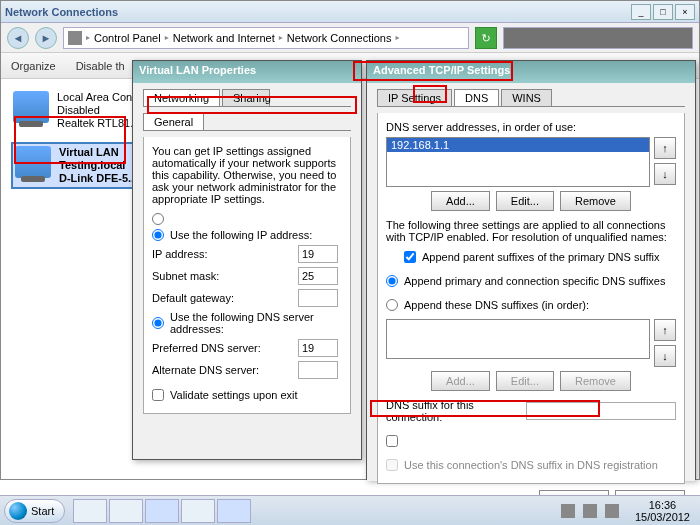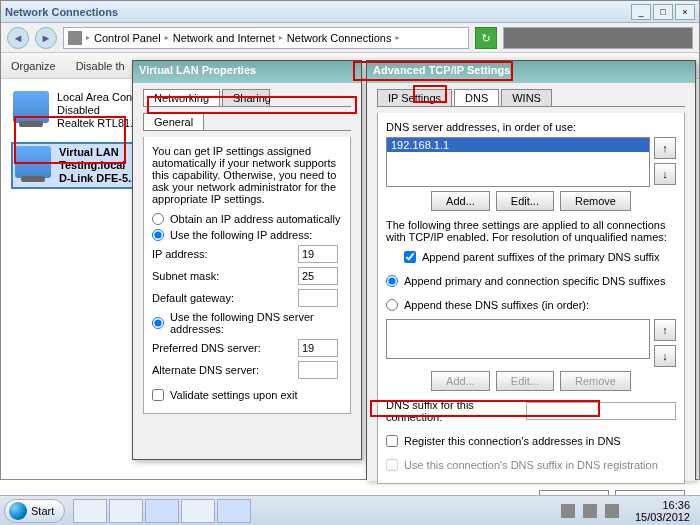--- a/index.html
+++ b/index.html
@@ -55,21 +55,21 @@
 
 
 .taskbar { position: absolute; bottom: 0; left: 0; right: 0; height: 30px; background: linear-gradient(#e0e8f0,#c8d8e8); border-top: 1px solid #aac; display: flex; align-items: center; padding: 0 4px; }
 .start { height: 24px; padding: 0 10px 0 4px; display: flex; align-items: center; gap: 4px; border-radius: 12px; background: linear-gradient(#fff,#cde); border: 1px solid #aac; }
 .start-orb { width: 18px; height: 18px; border-radius: 9px; background: radial-gradient(circle at 30% 30%, #8cf, #08c 60%, #046); }
 .task-icons { display: flex; gap: 2px; margin-left: 8px; }
 .task-icon { width: 34px; height: 24px; border: 1px solid #aac; background: #e8f0f8; }
 .task-icon.active { background: #cfe0ff; }
 .tray { margin-left: auto; display: flex; align-items: center; gap: 8px; padding-right: 6px; }
 .tray-icon { width: 14px; height: 14px; background: #888; }
-.clock { text-align: right; line-height: 12px; margin-left: 8px; }
+.clock { text-align: center; line-height: 12px; margin-left: 8px; }
 </style>
 </head>
 <body>
 
 <div class="main-window">
   <div class="titlebar">
     <span class="titlebar-title">Network Connections</span>
     <div class="titlebar-btns">
       <div class="tb-btn">_</div>
       <div class="tb-btn">□</div>
@@ -125,21 +125,20 @@
     </div>
 
     <div style="margin-top:6px;">
       <div class="tabs tab-strip-bg">
           <div class="tab active">General</div>
         </div>
       <div class="group" style="border-top:none;">
         <div style="margin-bottom:8px;">You can get IP settings assigned automatically if your network supports this capability. Otherwise, you need to ask your network administrator for the appropriate IP settings.</div>
         <div class="form-row">
             <input type="radio" class="radio" style="">
-            <span>Obtain an IP address automatically</span>
           </div>
         <div class="form-row">
             <input type="radio" class="radio" checked="" style="">
             <span>Use the following IP address:</span>
           </div>
         <div class="form-row">
             <span class="form-label">IP address:</span>
             <input class="form-input" style="width: 40px;" value="19">
           </div>
         <div class="form-row">
@@ -219,21 +218,20 @@
         <button class="btn disabled">Add...</button>
         <button class="btn disabled">Edit...</button>
         <button class="btn disabled">Remove</button>
       </div>
       <div class="form-row">
           <span>DNS suffix for this connection:</span>
           <input class="form-input" style="flex: 1 1 0%;">
         </div>
       <div class="form-row">
           <input type="checkbox" class="check" style="">
-          <span>Register this connection's addresses in DNS</span>
         </div>
       <div class="form-row" style="color:#888;">
           <input type="checkbox" class="check" disabled="" style="">
           <span>Use this connection's DNS suffix in DNS registration</span>
         </div>
     </div>
     <div style="display:flex; justify-content:flex-end; gap:6px; padding-top:6px;">
       <button class="btn" style="width:70px">OK</button>
       <button class="btn" style="width:70px">Cancel</button>
     </div>

